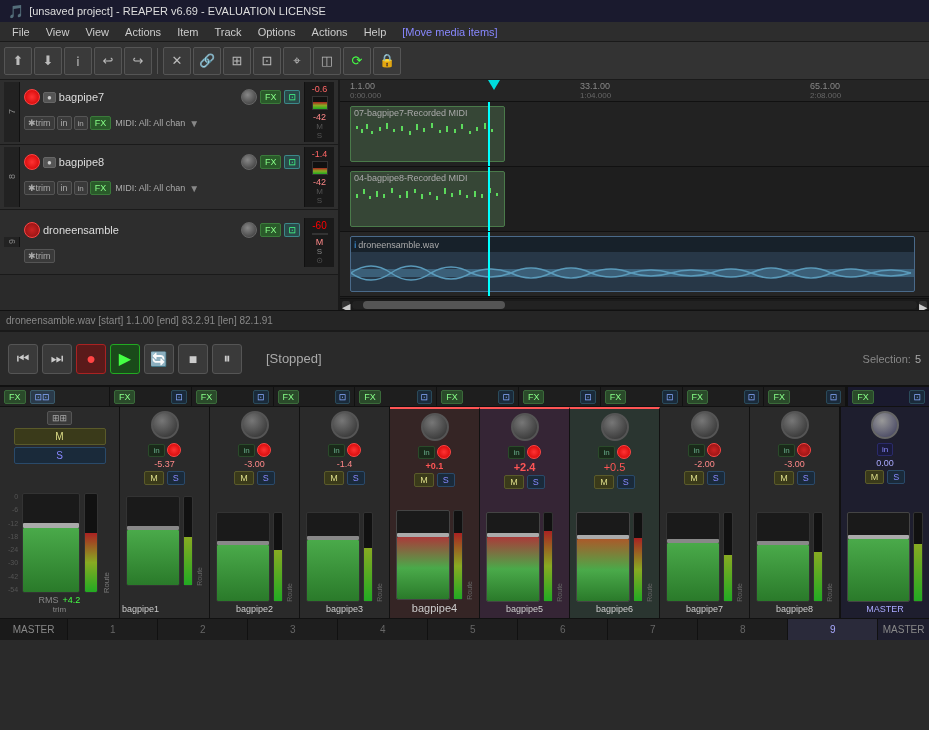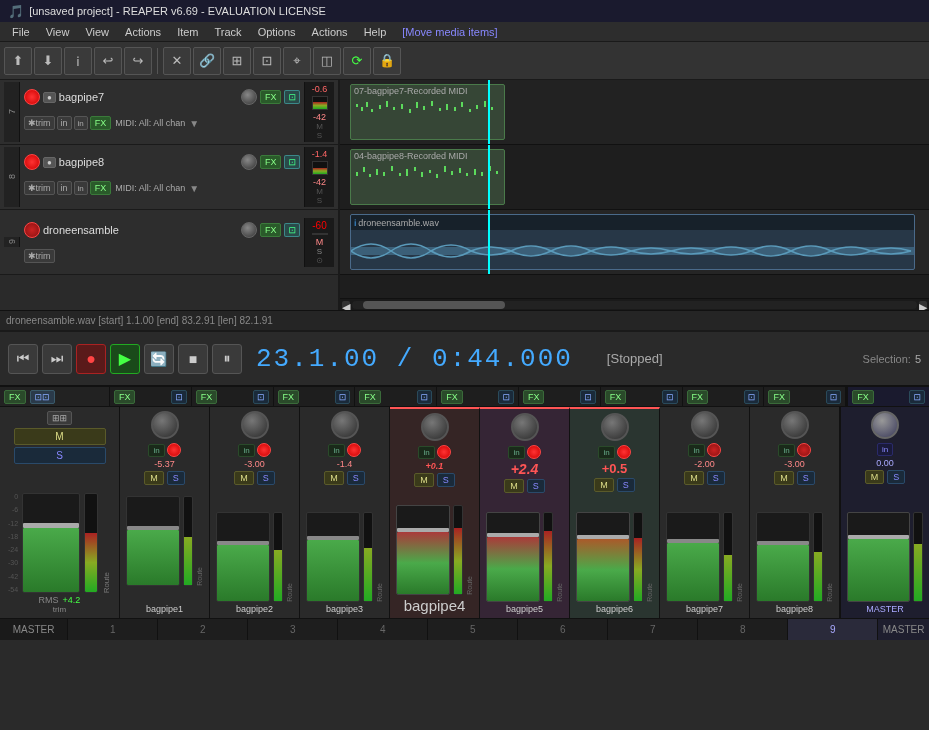--- a/index.html
+++ b/index.html
@@ -530,20 +530,36 @@
           <span style="color:#f88;font-size:9px;">M</span>
           <span style="color:#888;font-size:8px;">S</span>
           <span style="color:#555;font-size:8px;">⊙</span>
         </div>
       </div>
     </div>
   </div>
 
   <div id="timeline-area" style="position:relative;">
 
+    <div id="timeline-ruler" style="height:22px;background:#252525;border-bottom:1px solid #111;position:relative;">
+      <div style="position:absolute;left:10px;top:1px;">
+        <span style="color:#888;font-size:9px;display:block;">1.1.00</span>
+        <span style="color:#666;font-size:8px;display:block;">0:00.000</span>
+      </div>
+      <div style="position:absolute;left:240px;top:1px;">
+        <span style="color:#888;font-size:9px;display:block;">33.1.00</span>
+        <span style="color:#666;font-size:8px;display:block;">1:04.000</span>
+      </div>
+      <div style="position:absolute;left:470px;top:1px;">
+        <span style="color:#888;font-size:9px;display:block;">65.1.00</span>
+        <span style="color:#666;font-size:8px;display:block;">2:08.000</span>
+      </div>
+
+      <div style="position:absolute;left:148px;top:0;width:0;height:0;border-left:6px solid transparent;border-right:6px solid transparent;border-top:10px solid #0dd;z-index:10;"></div>
+    </div>
 
     <div id="tracks-canvas" style="position:relative;overflow:hidden;">
 
       <div class="track-lane" style="height:65px;background:#222;position:relative;">
 
         <div class="clip clip-midi" style="left:10px;top:4px;width:155px;height:56px;">
           <div class="clip-label">07-bagpipe7-Recorded MIDI</div>
           <div class="clip-content">
             
             <svg width="100%" height="100%" xmlns="http://www.w3.org/2000/svg">
@@ -639,21 +655,20 @@
 </div>
 
 <div id="transport" style="height:55px;background:#2a2a2a;border-top:2px solid #1a1a1a;display:flex;align-items:center;padding:4px 8px;gap:4px;">
   <div class="transport-btn" style="font-size:14px;">⏮</div>
   <div class="transport-btn" style="font-size:14px;">⏭</div>
   <div class="transport-btn rec-btn" style="font-size:16px;">●</div>
   <div class="transport-btn play-btn" style="font-size:16px;">▶</div>
   <div class="transport-btn" style="font-size:14px;color:#8af;">🔄</div>
   <div class="transport-btn" style="font-size:14px;">■</div>
   <div class="transport-btn" style="font-size:14px;">⏸</div>
-  <span class="transport-time">23.1.00 / 0:44.000</span>
   <span class="transport-status">[Stopped]</span>
   <div style="margin-left:auto;display:flex;align-items:center;gap:4px;">
     <span style="color:#888;font-size:11px;">Selection:</span>
     <span style="color:#aaa;font-size:11px;">5</span>
   </div>
 </div>
 
 <div id="mixer-section" style="height:255px;background:#252525;border-top:2px solid #111;display:flex;flex-direction:column;">
 
   <div style="display:flex;height:20px;background:#1e1e1e;border-bottom:1px solid #111;">
@@ -770,21 +785,21 @@
         <div style="display:flex;flex:1;gap:3px;align-items:flex-end;width:100%;padding:0 4px;">
           <div style="flex:1;height:90px;background:#1a1a1a;border:1px solid #333;border-radius:2px;position:relative;cursor:pointer;">
             <div style="position:absolute;bottom:0;left:0;right:0;height:62%;background:linear-gradient(to top,#2a7a2a,#4aaa4a);border-radius:1px;"></div>
             <div style="position:absolute;left:0;right:0;bottom:62%;height:4px;background:#888;border-radius:1px;"></div>
           </div>
           <div style="width:10px;height:90px;background:#111;border:1px solid #333;border-radius:2px;position:relative;">
             <div style="position:absolute;bottom:0;left:0;right:0;height:55%;background:linear-gradient(to top,#2a2,#8a2);"></div>
           </div>
           <div style="font-size:7px;color:#666;cursor:pointer;writing-mode:vertical-rl;transform:rotate(180deg);">Route</div>
         </div>
-        <span style="color:#ccc;font-size:9px;text-align:center;padding:2px 0;white-space:nowrap;overflow:hidden;text-overflow:ellipsis;width:100%;margin-top:16px;">bagpipe1</span>
+        <span style="color:#ccc;font-size:9px;text-align:left;padding:2px 0;white-space:nowrap;overflow:hidden;text-overflow:ellipsis;width:100%;margin-top:16px;">bagpipe1</span>
       </div>
 
       <div class="mixer-channel" style="width:90px;background:#2a2a2a;border-right:1px solid #111;display:flex;flex-direction:column;align-items:center;padding:2px;flex-shrink:0;">
         <div class="ch-knob"></div>
         <div style="display:flex;align-items:center;gap:2px;margin:2px 0;">
           <div class="ch-in-btn">in</div>
           <div class="ch-rec-circle active"></div>
         </div>
         <span style="color:#f88;font-size:9px;text-align:center;">-3.00</span>
         <div style="display:flex;gap:3px;margin:2px 0;">
@@ -827,45 +842,45 @@
         </div>
         <span style="color:#ccc;font-size:9px;text-align:center;padding:2px 0;white-space:nowrap;overflow:hidden;text-overflow:ellipsis;width:100%;">bagpipe3</span>
       </div>
 
       <div class="mixer-channel active" style="width:90px;background:#352525;border-right:1px solid #111;border-top:2px solid #f55;display:flex;flex-direction:column;align-items:center;padding:2px;flex-shrink:0;">
         <div class="ch-knob"></div>
         <div style="display:flex;align-items:center;gap:2px;margin:2px 0;">
           <div class="ch-in-btn">in</div>
           <div class="ch-rec-circle active"></div>
         </div>
-        <span style="color:#f55;font-size:9px;text-align:center;font-weight:bold;font-style:italic;">+0.1</span>
+        <span style="color:#f55;font-size:9px;text-align:center;font-weight:bold;">+0.1</span>
         <div style="display:flex;gap:3px;margin:2px 0;">
           <div class="ch-m-btn">M</div>
           <div class="ch-s-btn">S</div>
         </div>
         <div style="display:flex;flex:1;gap:3px;align-items:flex-end;width:100%;padding:0 4px;">
           <div style="flex:1;height:90px;background:#1a1a1a;border:1px solid #444;border-radius:2px;position:relative;cursor:pointer;">
             <div style="position:absolute;bottom:0;left:0;right:0;height:71%;background:linear-gradient(to top,#2a7a2a,#4aaa4a,#aa3a3a);border-radius:1px;"></div>
             <div style="position:absolute;left:0;right:0;bottom:71%;height:4px;background:#aaa;border-radius:1px;"></div>
           </div>
           <div style="width:10px;height:90px;background:#111;border:1px solid #333;border-radius:2px;position:relative;">
             <div style="position:absolute;bottom:0;left:0;right:0;height:75%;background:linear-gradient(to top,#2a2,#8a2,#a22);"></div>
           </div>
           <div style="font-size:7px;color:#666;cursor:pointer;writing-mode:vertical-rl;transform:rotate(180deg);">Route</div>
         </div>
-        <span style="color:#ccc;font-size:15px;text-align:center;padding:2px 0;white-space:nowrap;overflow:hidden;text-overflow:ellipsis;width:100%;">bagpipe4</span>
+        <span style="color:#ccc;font-size:11px;text-align:center;padding:2px 0;white-space:nowrap;overflow:hidden;text-overflow:ellipsis;width:100%;">bagpipe4</span>
       </div>
 
       <div class="mixer-channel active" style="width:90px;background:#352535;border-right:1px solid #111;border-top:2px solid #f55;display:flex;flex-direction:column;align-items:center;padding:2px;flex-shrink:0;">
         <div class="ch-knob"></div>
         <div style="display:flex;align-items:center;gap:2px;margin:2px 0;">
           <div class="ch-in-btn">in</div>
           <div class="ch-rec-circle active"></div>
         </div>
-        <span style="color:#f55;font-size:14px;text-align:right;font-weight:bold;font-style:italic;">+2.4</span>
+        <span style="color:#f55;font-size:11px;text-align:right;font-weight:bold;">+2.4</span>
         <div style="display:flex;gap:3px;margin:2px 0;">
           <div class="ch-m-btn">M</div>
           <div class="ch-s-btn">S</div>
         </div>
         <div style="display:flex;flex:1;gap:3px;align-items:flex-end;width:100%;padding:0 4px;">
           <div style="flex:1;height:90px;background:#1a1a1a;border:1px solid #444;border-radius:2px;position:relative;cursor:pointer;">
             <div style="position:absolute;bottom:0;left:0;right:0;height:73%;background:linear-gradient(to top,#2a7a2a,#4aaa4a,#aa3a3a);border-radius:1px;"></div>
             <div style="position:absolute;left:0;right:0;bottom:73%;height:4px;background:#aaa;border-radius:1px;"></div>
           </div>
           <div style="width:10px;height:90px;background:#111;border:1px solid #333;border-radius:2px;position:relative;">
@@ -875,21 +890,21 @@
         </div>
         <span style="color:#ccc;font-size:9px;text-align:center;padding:2px 0;white-space:nowrap;overflow:hidden;text-overflow:ellipsis;width:100%;">bagpipe5</span>
       </div>
 
       <div class="mixer-channel active" style="width:90px;background:#2a3530;border-right:1px solid #111;border-top:2px solid #f55;display:flex;flex-direction:column;align-items:center;padding:2px;flex-shrink:0;">
         <div class="ch-knob"></div>
         <div style="display:flex;align-items:center;gap:2px;margin:2px 0;">
           <div class="ch-in-btn">in</div>
           <div class="ch-rec-circle active"></div>
         </div>
-        <span style="color:#f55;font-size:13px;font-weight:bold;">+0.5</span>
+        <span style="color:#f55;font-size:11px;font-weight:normal;">+0.5</span>
         <div style="display:flex;gap:3px;margin:2px 0;">
           <div class="ch-m-btn">M</div>
           <div class="ch-s-btn">S</div>
         </div>
         <div style="display:flex;flex:1;gap:3px;align-items:flex-end;width:100%;padding:0 4px;">
           <div style="flex:1;height:90px;background:#1a1a1a;border:1px solid #444;border-radius:2px;position:relative;cursor:pointer;">
             <div style="position:absolute;bottom:0;left:0;right:0;height:71%;background:linear-gradient(to top,#2a7a2a,#4aaa4a,#aa5a2a);border-radius:1px;"></div>
             <div style="position:absolute;left:0;right:0;bottom:71%;height:4px;background:#aaa;border-radius:1px;"></div>
           </div>
           <div style="width:10px;height:90px;background:#111;border:1px solid #333;border-radius:2px;position:relative;">

